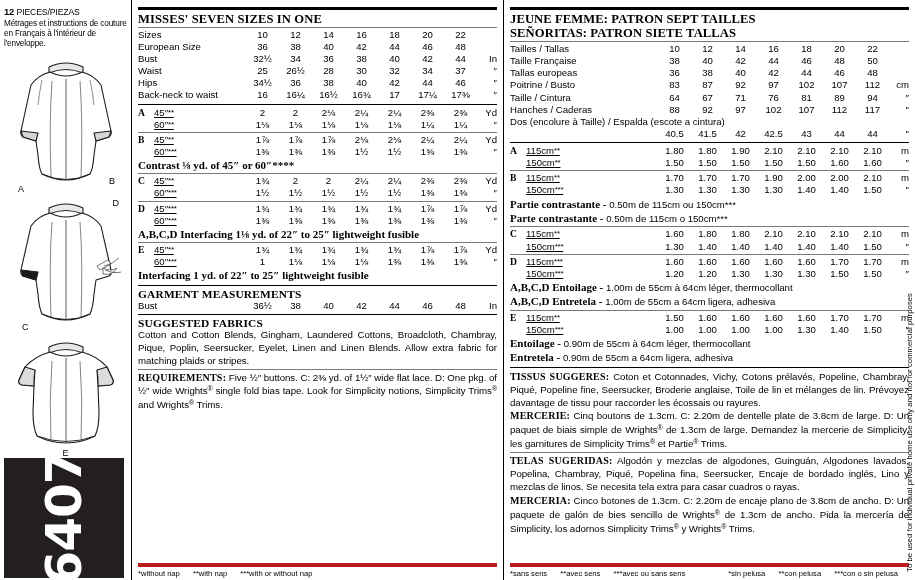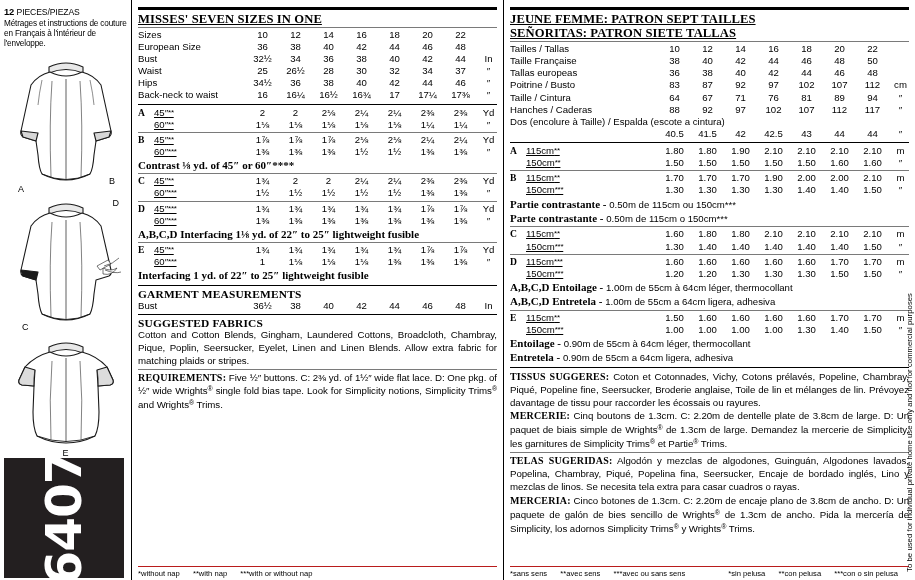--- a/index.html
+++ b/index.html
@@ -86,36 +86,35 @@
 
   .topbar { height: 3px; background:#000; margin-bottom: 2px; }
 
   .hdr {
     font-family: "Liberation Serif", serif;
     font-weight: bold;
     font-size: 12.6px;
     letter-spacing: 0.1px;
     line-height: 1.12;
     white-space: nowrap;
-    text-decoration: underline;
   }
   .rule { border-top: 1px solid #7a7a7a; margin: 1px 0; }
   .rule-dark { border-top: 1.4px solid #000; margin: 2px 0; }
 
   table.t { width: 100%; border-collapse: collapse; }
   table.t td {
     font-size: 9.6px;
     line-height: 1.26;
     padding: 0;
     white-space: nowrap;
     vertical-align: bottom;
   }
   .lbl { text-align: left; }
   .num { text-align: center; width: 33px; }
-  .unit { text-align: center; width: 20px; padding-left: 3px !important; }
+  .unit { text-align: right; width: 20px; padding-left: 3px !important; }
   .secletter {
     font-family: "Liberation Serif", serif;
     font-weight: bold;
     font-size: 10.4px;
     width: 16px;
   }
   .ditto { font-size: 8px; }
 
   .widthlbl { text-align: left; text-decoration: underline; }
   .sup { font-size: 8px; vertical-align: 0.1em; letter-spacing: -0.3px;}
@@ -147,21 +146,21 @@
     font-size: 10px;
     letter-spacing: 0.2px;
   }
   .reg { font-size: 7px; vertical-align: 0.45em; }
 
   .footnotes {
     position: absolute;
     left: 6px; right: 6px;
     bottom: 2px;
     font-size: 7.6px;
-    border-top: 1px solid #b91c1c;
+    border-top: 4px solid #b91c1c;
     padding-top: 2px;
     white-space: nowrap;
   }
   .footnotes span { margin-right: 11px; }
   .fn-left { float: left; }
   .fn-right { float: right; }
 
   .vertical-note {
     position: absolute;
     right: 1px;

